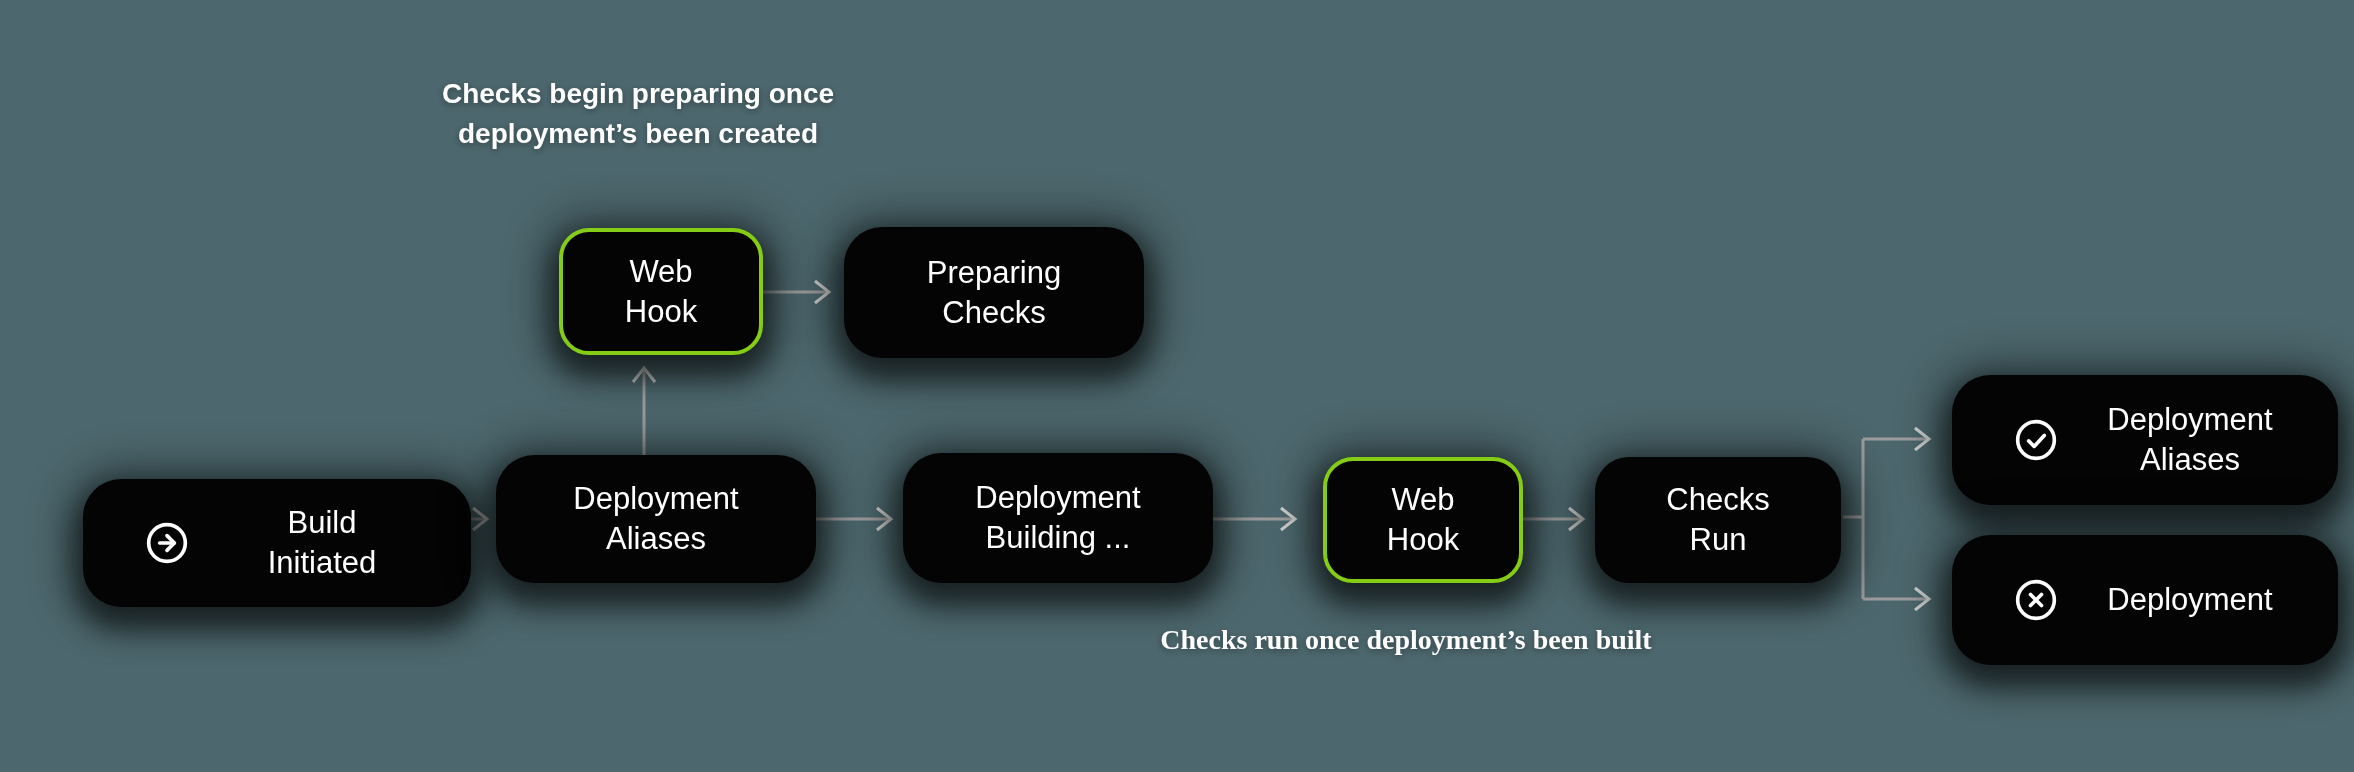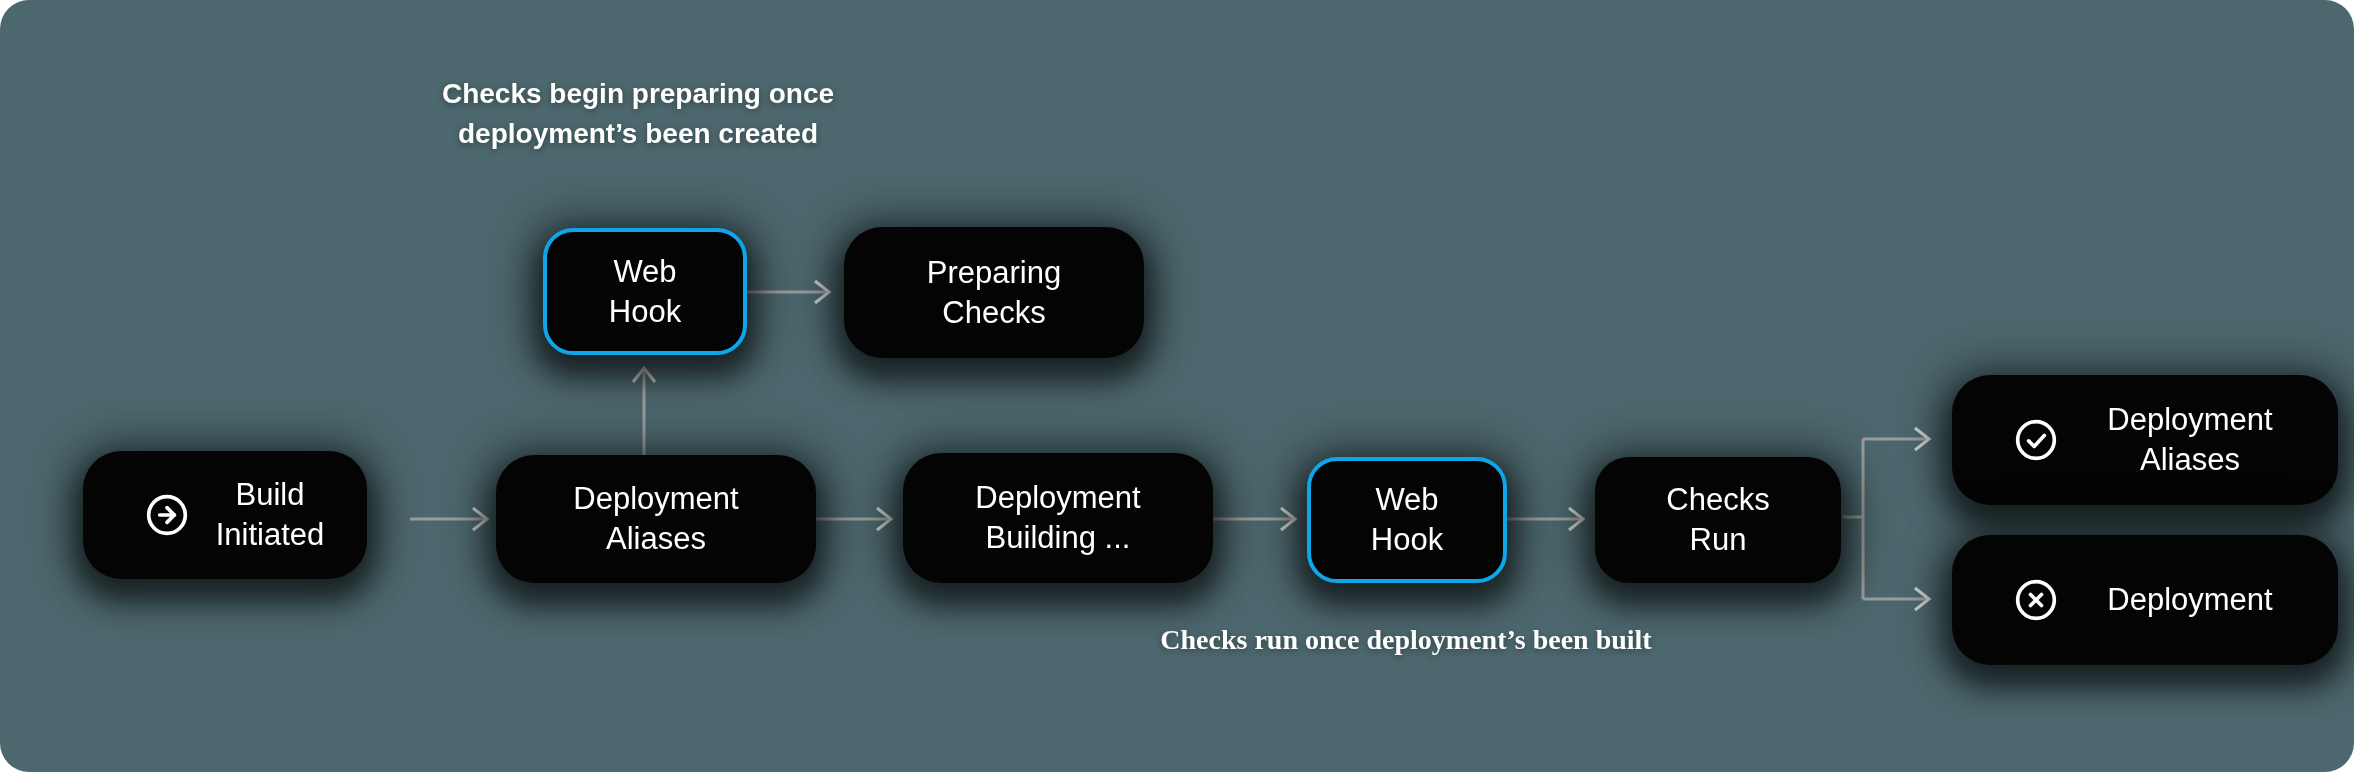--- a/index.html
+++ b/index.html
@@ -4,21 +4,20 @@
 <style>
   html,body { margin:0; padding:0; }
   body { font-family: "Liberation Sans", "DejaVu Sans", sans-serif; }
 
   .canvas {
     position: relative;
     width: 2354px;
     height: 772px;
     background: #4C676D;
     overflow: hidden;
-    border-radius: 29px;
   }
 
   .connectors {
     position: absolute;
     left: 0; top: 0;
     width: 2354px; height: 772px;
     pointer-events: none;
   }
   .connectors .line {
     stroke: #9D9D9D;
@@ -41,22 +40,23 @@
     display: flex;
     align-items: center;
     justify-content: center;
     text-align: center;
     font-size: 31px;
     line-height: 40px;
     box-shadow: 0 14px 26px 8px rgba(8,10,10,0.60),
                 0 2px 44px 12px rgba(8,10,10,0.42);
   }
   .node.bordered {
-    border: 4px solid #0ea5e9;
+    border: 4px solid #84cc16;
     border-radius: 30px;
+    margin-left: 16px;
   }
   .node .nlabel { display: block; }
   .node .nline { display: block; }
 
   .node.icon-node {
     justify-content: flex-start;
     padding: 0 40px 0 62px;
   }
   .node.icon-node .nicon {
     flex: 0 0 auto;
@@ -120,21 +120,21 @@
     <span class="nline">once deployment’s</span>
     <span class="nline">been created</span>
   </div>
 
   <div class="annotation" style="left:1156px; top:620px;font-family:Liberation Serif, serif;">
     <span class="nline">Checks run once</span>
     <span class="nline">deployment’s been</span>
     <span class="nline">built</span>
   </div>
 
-  <div class="node icon-node" style="left:83px; top:451px; width:284px; height:128px;">
+  <div class="node icon-node" style="left:83px; top:479px; width:388px; height:128px;">
     <span class="nicon">
       <svg viewBox="0 0 24 24" fill="none" stroke="#FFFFFF" stroke-width="2" stroke-linecap="round" stroke-linejoin="round">
         <circle cx="12" cy="12" r="10"></circle>
         <polyline points="12 8 16 12 12 16"></polyline>
         <line x1="8" y1="12" x2="16" y2="12"></line>
       </svg>
     </span>
     <span class="nlabel">
       <span class="nline">Build</span>
       <span class="nline">Initiated</span>

